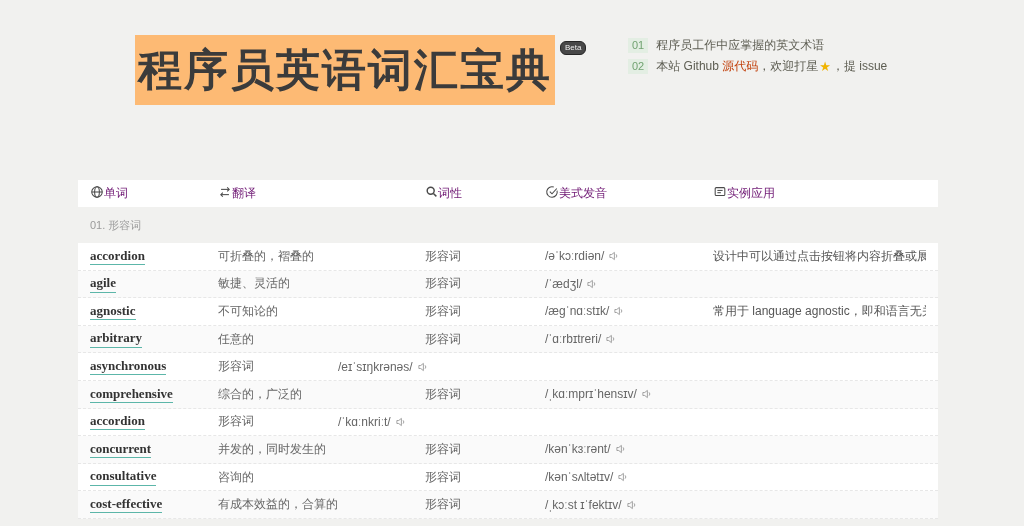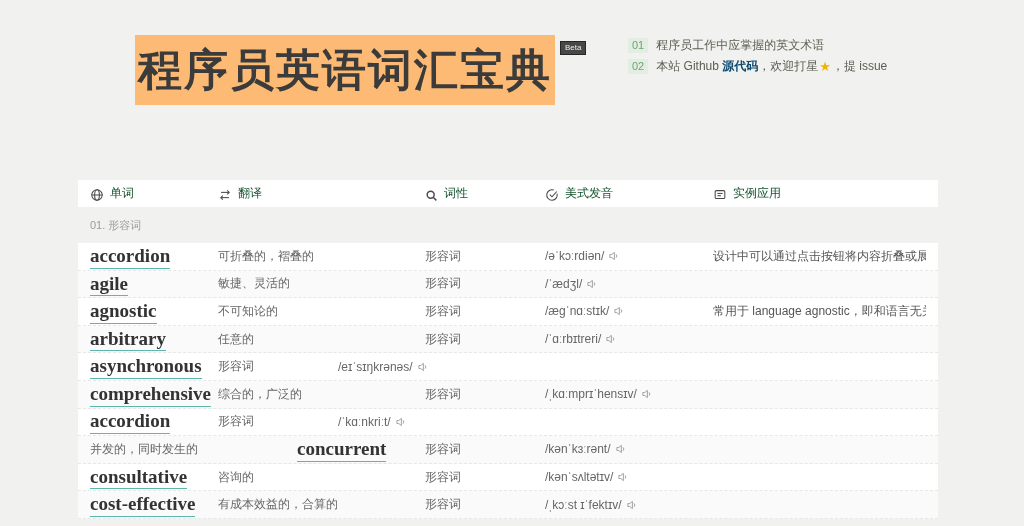--- a/index.html
+++ b/index.html
@@ -19,42 +19,42 @@
     background:#fdba74;
     display:flex; align-items:center; justify-content:center;
   }
   .title {
     font-size:44px; font-weight:900; color:#3b3b3b;
     letter-spacing:2px; white-space:nowrap;
   }
   .beta-badge {
     position:absolute; left:560px; top:41px;
     background:#484848; color:#efefef;
-    border:1px solid #262626; border-radius:0;
+    border:1px solid #262626; border-radius:6px;
     font-size:8px; line-height:1; padding:2px 4px;
   }
 
   
   .notes { position:absolute; left:628px; top:38px; font-size:12px; color:#5d5d52; }
   .note { display:flex; align-items:center; height:15px; margin-bottom:6px; white-space:pre; }
   .note-num {
     background:#e3eee3; color:#71a371;
     font-size:11px; line-height:15px; padding:0 4px;
     margin-right:8px;
   }
-  .note-link { font-weight:bold; color:#0c4a6e; cursor:pointer; }
+  .note-link { font-weight:normal; color:#c2410c; cursor:pointer; }
   .note-star { color:#f0b400; font-size:13px; margin:0 1px; }
 
   
   .vocab-table { position:absolute; left:78px; top:180px; width:860px; }
   .thead {
     background:#ffffff; height:27px;
     display:flex; align-items:center; padding:0 12px;
   }
-  .th { display:flex; align-items:flex-end; gap:6px; font-size:12px; color:#14532d; }
+  .th { display:flex; align-items:flex-start; font-size:12px; color:#701a75; }
   .c1 { width:128px; } .c2 { width:207px; } .c3 { width:120px; }
   .c4 { width:168px; } .c5 { flex:1; }
   .th svg { display:block; }
 
   .section-label {
     height:36px; display:flex; align-items:center;
     padding-left:12px; font-size:11px; color:#9b9b9b;
   }
 
   .tbody { background:#fff; }
@@ -62,21 +62,21 @@
     display:flex; align-items:center;
     height:27.6px; padding:0 12px;
     border-bottom:1px dashed #e7e7e7;
     background:#ffffff;
   }
   .row.alt { background:#fafafa; }
   .cell { font-size:12px; color:#666; overflow:hidden; white-space:nowrap; }
   .word-link {
     display:inline-block;
     font-family:"Liberation Serif", serif;
-    font-weight:bold; font-size:19px; color:#333;
+    font-weight:bold; font-size:13px; color:#333;
     border-bottom:1.5px solid #5cb6a9;
     cursor:pointer; line-height:1.25;
   }
   .pron-wrap { display:flex; align-items:center; gap:4px; }
   .speaker { cursor:pointer; display:flex; align-items:center; }
   .example { color:#555; }
 </style>
 </head>
 <body>
 
@@ -271,24 +271,24 @@
         <svg width="12" height="12" viewBox="0 0 16 16" fill="none" stroke="#999" stroke-width="1.2">
           <path d="M2.5 6H5l3.5-2.8v9.6L5 10H2.5z"></path>
           <path d="M10.8 5.8a3.2 3.2 0 0 1 0 4.4"></path>
         </svg>
       </span>
     </div>
     <div class="cell c5 example"></div>
   </div>
 
   <div class="row alt">
+    <div class="cell c1">
+      <span class="word-link">concurrent</span>
+    </div>
     <div class="cell c2">并发的，同时发生的</div>
-    <div class="cell c1">
-      <span class="word-link">concurrent</span>
-    </div>
     <div class="cell c3">形容词</div>
     <div class="cell c4 pron-wrap">
       <span>/kənˈkɜːrənt/</span>
       <span class="speaker">
         <svg width="12" height="12" viewBox="0 0 16 16" fill="none" stroke="#999" stroke-width="1.2">
           <path d="M2.5 6H5l3.5-2.8v9.6L5 10H2.5z"></path>
           <path d="M10.8 5.8a3.2 3.2 0 0 1 0 4.4"></path>
         </svg>
       </span>
     </div>

